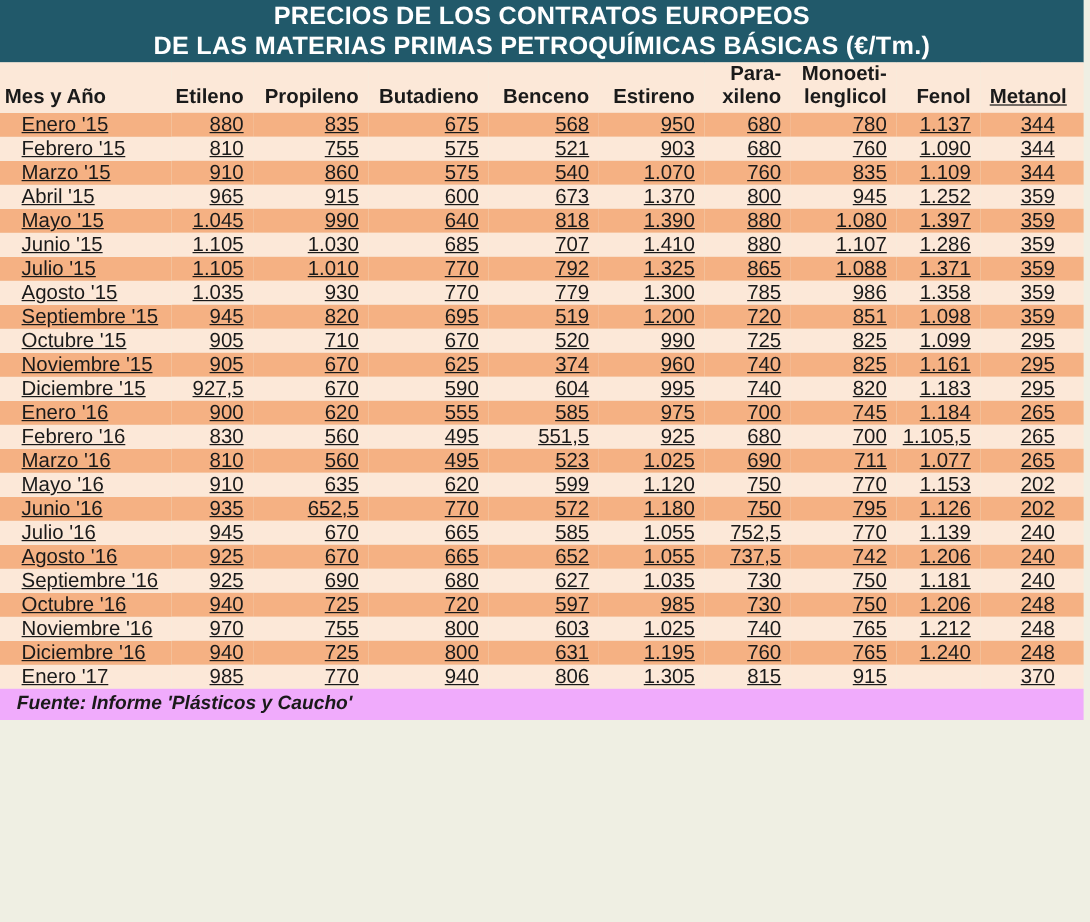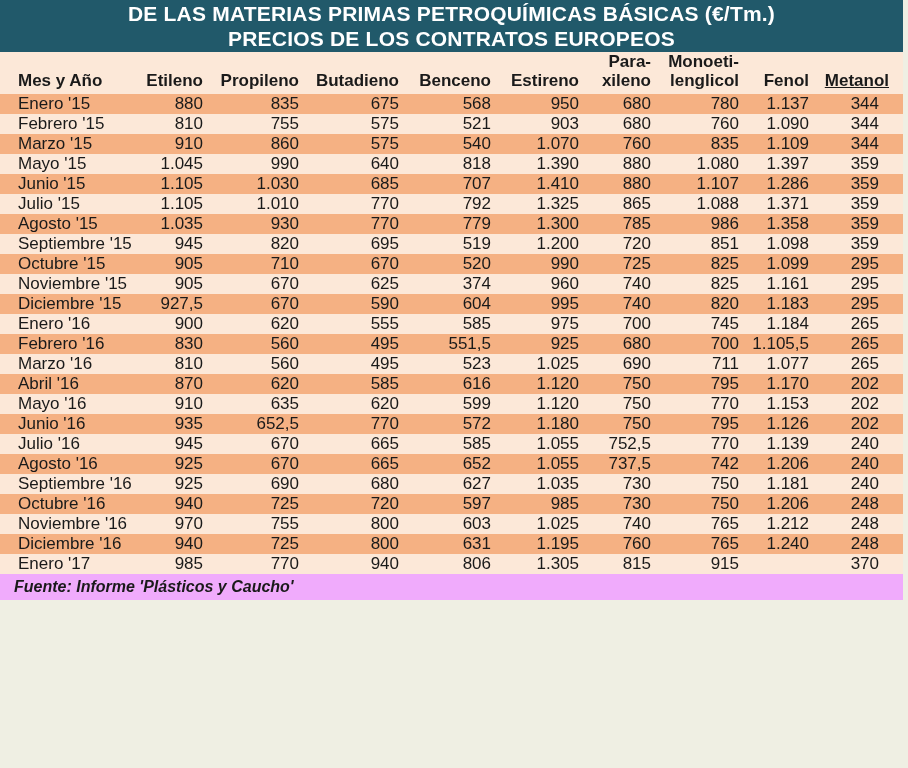--- a/index.html
+++ b/index.html
@@ -43,32 +43,32 @@
     font-weight: bold;
     vertical-align: bottom;
     text-align: right;
     height: 39px;
     padding: 0 8px 4px 0;
     line-height: 19px;
     white-space: nowrap;
   }
   thead th.col-month {
     text-align: left;
-    padding-left: 18px;
+    padding-left: 4px;
     margin-left: 20px;
   }
   thead th.col-last { padding-right: 14px; text-decoration: underline; }
   tbody td {
     font-size: 17px;
     text-align: right;
     padding: 0 8px 0 0;
     white-space: nowrap;
     vertical-align: middle;
   }
-  tbody tr { height: 17px; }
+  tbody tr { height: 17px; text-decoration: underline; }
   tbody tr:nth-child(odd)  td { background: #F5B183; }
   tbody tr:nth-child(even) td { background: #FCE8D8; }
   tbody td.col-month {
     text-align: left;
     padding-left: 18px;
     overflow: hidden;
   }
   tbody td.col-last { padding-right: 24px; }
   tfoot td {
     background: #f0abfc;
@@ -79,22 +79,22 @@
     padding-left: 14px;
     vertical-align: middle;
     color: #1A1A1A;
   }
 </style>
 </head>
 <body>
 
 <div class="sheet">
   <div class="title-bar">
+    <div class="tline">PRECIOS DE LOS CONTRATOS EUROPEOS</div>
     <div class="tline">DE LAS MATERIAS PRIMAS PETROQUÍMICAS BÁSICAS (€/Tm.)</div>
-    <div class="tline">PRECIOS DE LOS CONTRATOS EUROPEOS</div>
   </div>
 
   <table>
     <colgroup>
       <col style="width:143px">
         <col style="width:68px">
         <col style="width:96px">
       <col style="width:100px">
         <col style="width:92px">
         <col style="width:88px">
@@ -148,20 +148,32 @@
           <td>860</td>
           <td>575</td>
           <td>540</td>
           <td>1.070</td>
           <td>760</td>
           <td>835</td>
           <td>1.109</td>
           <td class="col-last">344</td>
         </tr>
         <tr>
+          <td class="col-month">Abril '15</td>
+          <td>965</td>
+          <td>915</td>
+          <td>600</td>
+          <td>673</td>
+          <td>1.370</td>
+          <td>800</td>
+          <td>945</td>
+          <td>1.252</td>
+          <td class="col-last">359</td>
+        </tr>
+        <tr>
           <td class="col-month">Mayo '15</td>
           <td>1.045</td>
           <td>990</td>
           <td>640</td>
           <td>818</td>
           <td>1.390</td>
           <td>880</td>
           <td>1.080</td>
           <td>1.397</td>
           <td class="col-last">359</td>
@@ -280,32 +292,20 @@
           <td>560</td>
           <td>495</td>
           <td>523</td>
           <td>1.025</td>
           <td>690</td>
           <td>711</td>
           <td>1.077</td>
           <td class="col-last">265</td>
         </tr>
         <tr>
-          <td class="col-month">Abril '16</td>
-          <td>870</td>
-          <td>620</td>
-          <td>585</td>
-          <td>616</td>
-          <td>1.120</td>
-          <td>750</td>
-          <td>795</td>
-          <td>1.170</td>
-          <td class="col-last">202</td>
-        </tr>
-        <tr>
           <td class="col-month">Mayo '16</td>
           <td>910</td>
           <td>635</td>
           <td>620</td>
           <td>599</td>
           <td>1.120</td>
           <td>750</td>
           <td>770</td>
           <td>1.153</td>
           <td class="col-last">202</td>

